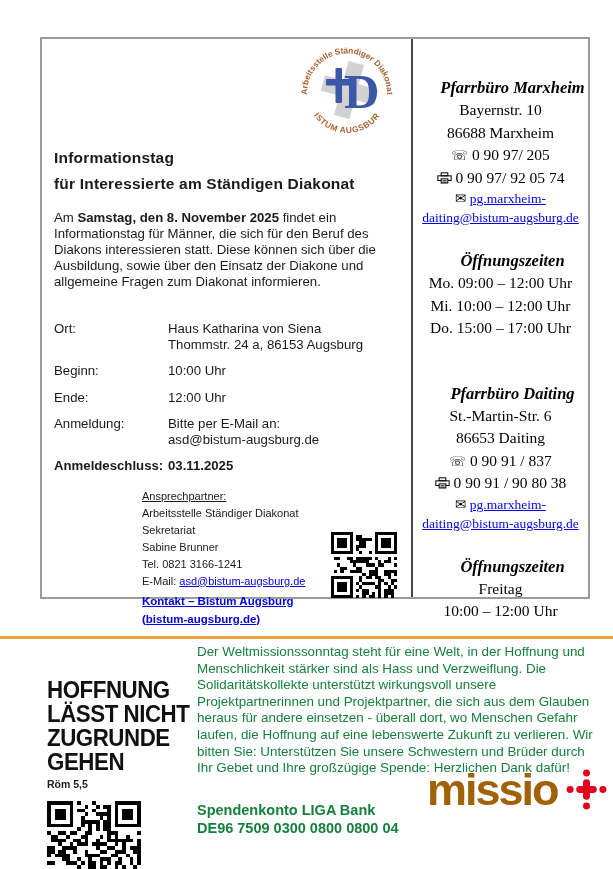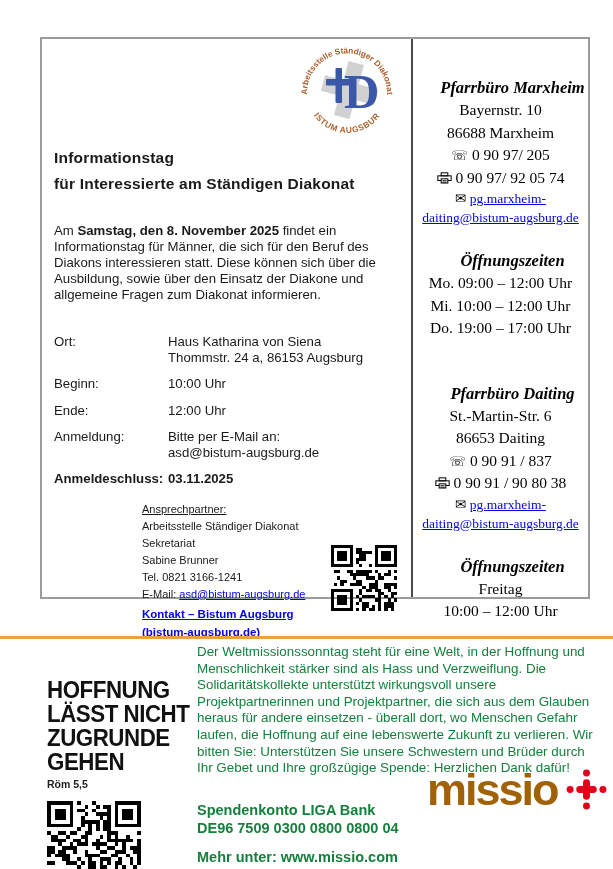--- a/index.html
+++ b/index.html
@@ -9,21 +9,21 @@
 
   
   .top-box{position:absolute;left:40px;top:37px;width:550px;height:562px;border:2px solid #9b9b9b;display:flex;background:#fff;}
   .cell-left{width:371px;border-right:2px solid #4a4a4a;position:relative;padding:8px 12px 0 12px;color:#1a1a1a;}
   .cell-right{flex:1;font-family:"Liberation Serif",serif;text-align:center;padding-top:37px;color:#000;}
 
   .logo-wrap{position:absolute;top:5px;right:4px;width:118px;height:98px;}
 
   .titles{margin-top:98px;}
   .title{font-size:15.5px;font-weight:bold;line-height:26px;letter-spacing:.2px;}
-  .intro{margin-top:26px;font-size:13.2px;line-height:16px;width:358px;}
+  .intro{margin-top:13px;font-size:13.2px;line-height:16px;width:358px;}
 
   .details{margin-top:31px;font-size:13.2px;}
   .drow{display:grid;grid-template-columns:114px 1fr;margin-bottom:11px;line-height:15.5px;}
   .b{font-weight:bold;}
 
   .contact{position:relative;margin-top:14px;margin-left:88px;font-size:11px;line-height:17px;padding-right:76px;}
   .contact .u{text-decoration:underline;}
   .contact a{color:#0000e8;}
   .kontakt{display:block;font-size:11.5px;line-height:18px;margin-top:2px;font-weight:bold;}
   .qr-contact{position:absolute;right:2px;top:44px;width:66px;height:66px;}
@@ -152,21 +152,21 @@
               <rect x="5" y="0.8" width="8" height="3.6" fill="none" stroke="#000" stroke-width="1.2"></rect>
               <rect x="1" y="4.4" width="16" height="5.6" fill="none" stroke="#000" stroke-width="1.2"></rect>
               <rect x="5" y="8" width="8" height="5" fill="#fff" stroke="#000" stroke-width="1.2"></rect>
               <line x1="6.5" y1="10.2" x2="11.5" y2="10.2" stroke="#000" stroke-width="1"></line>
               <line x1="6.5" y1="12" x2="11.5" y2="12" stroke="#000" stroke-width="1"></line>
             </svg> 0 90 97/ 92 05 74</div>
           <div class="office-email"><span class="ic">✉</span> <a href="#">pg.marxheim-daiting@bistum-augsburg.de</a></div>
           <div class="hours-title">Öffnungszeiten</div>
           <div class="office-line">Mo. 09:00 – 12:00 Uhr</div>
           <div class="office-line">Mi. 10:00 – 12:00 Uhr</div>
-          <div class="office-line">Do. 19:00 – 17:00 Uhr</div>
+          <div class="office-line">Do. 15:00 – 17:00 Uhr</div>
         </div>
         <div class="office">
           <div class="office-name">Pfarrbüro Daiting</div>
           <div class="office-line">St.-Martin-Str. 6</div>
           <div class="office-line">86653 Daiting</div>
           <div class="office-line"><span class="ic">☏</span> 0 90 91 / 837</div>
           <div class="office-line"><svg class="fx" viewBox="0 0 18 14" width="15" height="12">
               <rect x="5" y="0.8" width="8" height="3.6" fill="none" stroke="#000" stroke-width="1.2"></rect>
               <rect x="1" y="4.4" width="16" height="5.6" fill="none" stroke="#000" stroke-width="1.2"></rect>
               <rect x="5" y="8" width="8" height="5" fill="#fff" stroke="#000" stroke-width="1.2"></rect>
@@ -196,21 +196,20 @@
           <path d="M0 0h1v1h-1zM1 0h1v1h-1zM2 0h1v1h-1zM3 0h1v1h-1zM4 0h1v1h-1zM5 0h1v1h-1zM6 0h1v1h-1zM8 0h1v1h-1zM12 0h1v1h-1zM18 0h1v1h-1zM19 0h1v1h-1zM20 0h1v1h-1zM21 0h1v1h-1zM22 0h1v1h-1zM23 0h1v1h-1zM24 0h1v1h-1zM0 1h1v1h-1zM6 1h1v1h-1zM10 1h1v1h-1zM13 1h1v1h-1zM15 1h1v1h-1zM16 1h1v1h-1zM18 1h1v1h-1zM24 1h1v1h-1zM0 2h1v1h-1zM2 2h1v1h-1zM3 2h1v1h-1zM4 2h1v1h-1zM6 2h1v1h-1zM8 2h1v1h-1zM9 2h1v1h-1zM12 2h1v1h-1zM16 2h1v1h-1zM18 2h1v1h-1zM20 2h1v1h-1zM21 2h1v1h-1zM22 2h1v1h-1zM24 2h1v1h-1zM0 3h1v1h-1zM2 3h1v1h-1zM3 3h1v1h-1zM4 3h1v1h-1zM6 3h1v1h-1zM10 3h1v1h-1zM13 3h1v1h-1zM14 3h1v1h-1zM15 3h1v1h-1zM16 3h1v1h-1zM18 3h1v1h-1zM20 3h1v1h-1zM21 3h1v1h-1zM22 3h1v1h-1zM24 3h1v1h-1zM0 4h1v1h-1zM2 4h1v1h-1zM3 4h1v1h-1zM4 4h1v1h-1zM6 4h1v1h-1zM9 4h1v1h-1zM14 4h1v1h-1zM16 4h1v1h-1zM18 4h1v1h-1zM20 4h1v1h-1zM21 4h1v1h-1zM22 4h1v1h-1zM24 4h1v1h-1zM0 5h1v1h-1zM6 5h1v1h-1zM9 5h1v1h-1zM10 5h1v1h-1zM11 5h1v1h-1zM12 5h1v1h-1zM13 5h1v1h-1zM15 5h1v1h-1zM16 5h1v1h-1zM18 5h1v1h-1zM24 5h1v1h-1zM0 6h1v1h-1zM1 6h1v1h-1zM2 6h1v1h-1zM3 6h1v1h-1zM4 6h1v1h-1zM5 6h1v1h-1zM6 6h1v1h-1zM9 6h1v1h-1zM11 6h1v1h-1zM13 6h1v1h-1zM15 6h1v1h-1zM16 6h1v1h-1zM18 6h1v1h-1zM19 6h1v1h-1zM20 6h1v1h-1zM21 6h1v1h-1zM22 6h1v1h-1zM23 6h1v1h-1zM24 6h1v1h-1zM8 7h1v1h-1zM11 7h1v1h-1zM13 7h1v1h-1zM15 7h1v1h-1zM16 7h1v1h-1zM0 8h1v1h-1zM3 8h1v1h-1zM4 8h1v1h-1zM6 8h1v1h-1zM7 8h1v1h-1zM10 8h1v1h-1zM11 8h1v1h-1zM16 8h1v1h-1zM17 8h1v1h-1zM18 8h1v1h-1zM24 8h1v1h-1zM1 9h1v1h-1zM2 9h1v1h-1zM5 9h1v1h-1zM9 9h1v1h-1zM10 9h1v1h-1zM14 9h1v1h-1zM16 9h1v1h-1zM18 9h1v1h-1zM21 9h1v1h-1zM1 10h1v1h-1zM2 10h1v1h-1zM3 10h1v1h-1zM4 10h1v1h-1zM7 10h1v1h-1zM8 10h1v1h-1zM10 10h1v1h-1zM13 10h1v1h-1zM16 10h1v1h-1zM17 10h1v1h-1zM18 10h1v1h-1zM19 10h1v1h-1zM20 10h1v1h-1zM21 10h1v1h-1zM22 10h1v1h-1zM24 10h1v1h-1zM3 11h1v1h-1zM6 11h1v1h-1zM8 11h1v1h-1zM9 11h1v1h-1zM10 11h1v1h-1zM12 11h1v1h-1zM13 11h1v1h-1zM14 11h1v1h-1zM15 11h1v1h-1zM18 11h1v1h-1zM20 11h1v1h-1zM24 11h1v1h-1zM0 12h1v1h-1zM1 12h1v1h-1zM4 12h1v1h-1zM5 12h1v1h-1zM6 12h1v1h-1zM7 12h1v1h-1zM13 12h1v1h-1zM16 12h1v1h-1zM17 12h1v1h-1zM20 12h1v1h-1zM22 12h1v1h-1zM23 12h1v1h-1zM24 12h1v1h-1zM0 13h1v1h-1zM1 13h1v1h-1zM3 13h1v1h-1zM4 13h1v1h-1zM7 13h1v1h-1zM10 13h1v1h-1zM14 13h1v1h-1zM15 13h1v1h-1zM18 13h1v1h-1zM19 13h1v1h-1zM20 13h1v1h-1zM23 13h1v1h-1zM24 13h1v1h-1zM0 14h1v1h-1zM2 14h1v1h-1zM3 14h1v1h-1zM4 14h1v1h-1zM5 14h1v1h-1zM10 14h1v1h-1zM11 14h1v1h-1zM12 14h1v1h-1zM13 14h1v1h-1zM17 14h1v1h-1zM18 14h1v1h-1zM21 14h1v1h-1zM24 14h1v1h-1zM4 15h1v1h-1zM5 15h1v1h-1zM8 15h1v1h-1zM11 15h1v1h-1zM14 15h1v1h-1zM15 15h1v1h-1zM16 15h1v1h-1zM19 15h1v1h-1zM22 15h1v1h-1zM24 15h1v1h-1zM0 16h1v1h-1zM1 16h1v1h-1zM5 16h1v1h-1zM6 16h1v1h-1zM7 16h1v1h-1zM9 16h1v1h-1zM11 16h1v1h-1zM12 16h1v1h-1zM14 16h1v1h-1zM16 16h1v1h-1zM18 16h1v1h-1zM19 16h1v1h-1zM22 16h1v1h-1zM24 16h1v1h-1zM8 17h1v1h-1zM11 17h1v1h-1zM12 17h1v1h-1zM14 17h1v1h-1zM15 17h1v1h-1zM18 17h1v1h-1zM20 17h1v1h-1zM23 17h1v1h-1zM0 18h1v1h-1zM1 18h1v1h-1zM2 18h1v1h-1zM3 18h1v1h-1zM4 18h1v1h-1zM5 18h1v1h-1zM6 18h1v1h-1zM8 18h1v1h-1zM9 18h1v1h-1zM16 18h1v1h-1zM17 18h1v1h-1zM18 18h1v1h-1zM19 18h1v1h-1zM0 19h1v1h-1zM6 19h1v1h-1zM8 19h1v1h-1zM11 19h1v1h-1zM12 19h1v1h-1zM17 19h1v1h-1zM18 19h1v1h-1zM20 19h1v1h-1zM21 19h1v1h-1zM22 19h1v1h-1zM23 19h1v1h-1zM24 19h1v1h-1zM0 20h1v1h-1zM2 20h1v1h-1zM3 20h1v1h-1zM4 20h1v1h-1zM6 20h1v1h-1zM8 20h1v1h-1zM11 20h1v1h-1zM12 20h1v1h-1zM16 20h1v1h-1zM18 20h1v1h-1zM22 20h1v1h-1zM0 21h1v1h-1zM2 21h1v1h-1zM3 21h1v1h-1zM4 21h1v1h-1zM6 21h1v1h-1zM8 21h1v1h-1zM9 21h1v1h-1zM10 21h1v1h-1zM16 21h1v1h-1zM17 21h1v1h-1zM19 21h1v1h-1zM20 21h1v1h-1zM0 22h1v1h-1zM2 22h1v1h-1zM3 22h1v1h-1zM4 22h1v1h-1zM6 22h1v1h-1zM8 22h1v1h-1zM11 22h1v1h-1zM13 22h1v1h-1zM15 22h1v1h-1zM19 22h1v1h-1zM21 22h1v1h-1zM22 22h1v1h-1zM23 22h1v1h-1zM24 22h1v1h-1zM0 23h1v1h-1zM6 23h1v1h-1zM9 23h1v1h-1zM10 23h1v1h-1zM13 23h1v1h-1zM14 23h1v1h-1zM15 23h1v1h-1zM16 23h1v1h-1zM19 23h1v1h-1zM20 23h1v1h-1zM21 23h1v1h-1zM22 23h1v1h-1zM23 23h1v1h-1zM24 23h1v1h-1zM0 24h1v1h-1zM1 24h1v1h-1zM2 24h1v1h-1zM3 24h1v1h-1zM4 24h1v1h-1zM5 24h1v1h-1zM6 24h1v1h-1zM8 24h1v1h-1zM11 24h1v1h-1zM13 24h1v1h-1zM14 24h1v1h-1zM15 24h1v1h-1zM17 24h1v1h-1zM20 24h1v1h-1zM23 24h1v1h-1zM24 24h1v1h-1z" fill="#000"></path>
         </svg>
     </div>
 
     <div class="mission-right">
       <p class="mission-body">Der Weltmissionssonntag steht für eine Welt, in der Hoffnung und Menschlichkeit stärker sind als Hass und Verzweiflung. Die Solidaritätskollekte unterstützt wirkungsvoll unsere Projektpartnerinnen und Projektpartner, die sich aus dem Glauben heraus für andere einsetzen - überall dort, wo Menschen Gefahr laufen, die Hoffnung auf eine lebenswerte Zukunft zu verlieren. Wir bitten Sie: Unterstützen Sie unsere Schwestern und Brüder durch Ihr Gebet und Ihre großzügige Spende: Herzlichen Dank dafür!</p>
       <div class="donation">
         <div>Spendenkonto LIGA Bank</div>
         <div>DE96 7509 0300 0800 0800 04</div>
       </div>
-      <div class="more">Mehr unter: www.missio.com</div>
     </div>
 
     <div class="missio-logo">
       <span class="missio-word" style="color: #a16207;">missio</span>
       <svg viewBox="0 0 40 40" width="41" height="41">
         <g fill="#e2001a">
           <rect x="10" y="16.6" width="20" height="6.8" rx="3.4"></rect>
           <rect x="16.6" y="10" width="6.8" height="20" rx="3.4"></rect>
           <circle cx="20" cy="4" r="3.4"></circle>
             <circle cx="20" cy="36" r="3.4"></circle>

